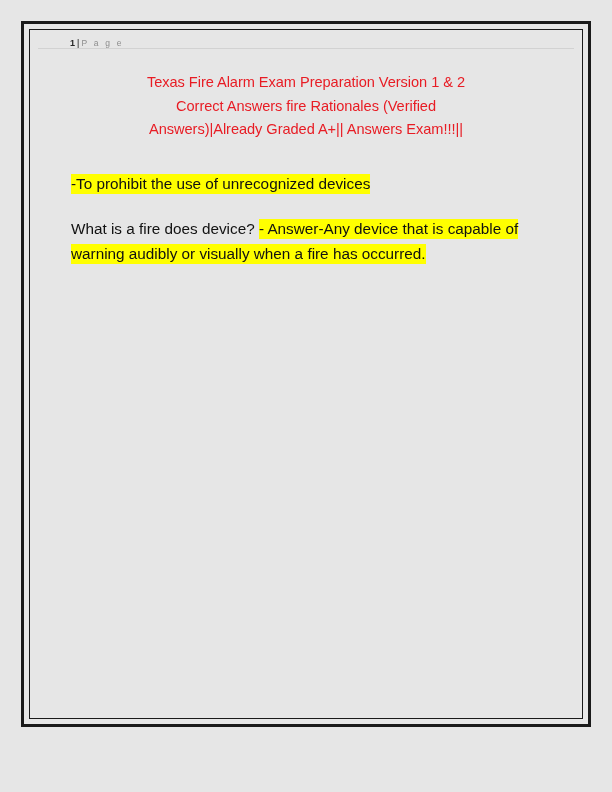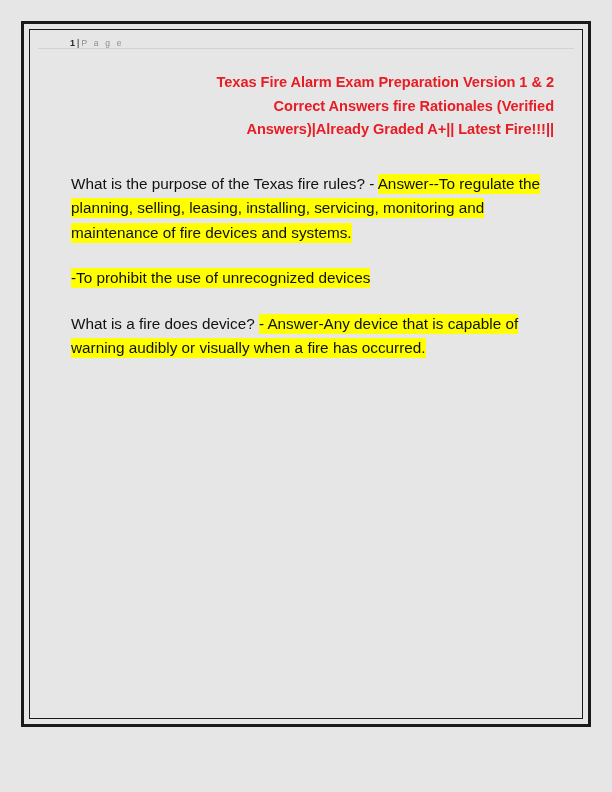--- a/index.html
+++ b/index.html
@@ -77,23 +77,23 @@
     padding: 0 2px;
     letter-spacing: 0;
   }
   .header .pg-word {
     letter-spacing: 2.2px;
   }
 
   
   .doc-title {
     margin: 22px 20px 0 20px;
-    text-align: right;
+    text-align: center;
     color: #e81c24;
-    font-weight: bold;
+    font-weight: normal;
     font-size: 14.6px;
     line-height: 23.5px;
     letter-spacing: -0.05px;
   }
 
   
   .body-area {
     margin-top: 30px;
     padding: 0 4px 0 33px;
   }
@@ -122,28 +122,25 @@
 
   <div class="content">
 
     <div class="header">
       <span class="pg-num">1</span><span class="pg-sep">|</span><span class="pg-word">P a g e</span>
     </div>
 
     <div class="doc-title">
       <div>Texas Fire Alarm Exam Preparation Version 1 &amp; 2</div>
       <div>Correct Answers fire Rationales (Verified</div>
-      <div>Answers)|Already Graded A+|| Latest Fire!!!||</div>
+      <div>Answers)|Already Graded A+|| Answers Exam!!!||</div>
     </div>
 
     <div class="body-area">
 
-      <div class="qa-block">
-        <span>What is the purpose of the Texas fire rules? - </span><span class="hl">Answer--To regulate the planning, selling, leasing, installing, servicing, monitoring and maintenance of fire devices and systems.</span>
-      </div>
 
       <div class="qa-block">
         <span></span><span class="hl">-To prohibit the use of unrecognized devices</span>
       </div>
 
 
       <div class="qa-block">
         <span>What is a fire does device? </span><span class="hl">- Answer-Any device that is capable of warning audibly or visually when a fire has occurred.</span>
       </div>
 

